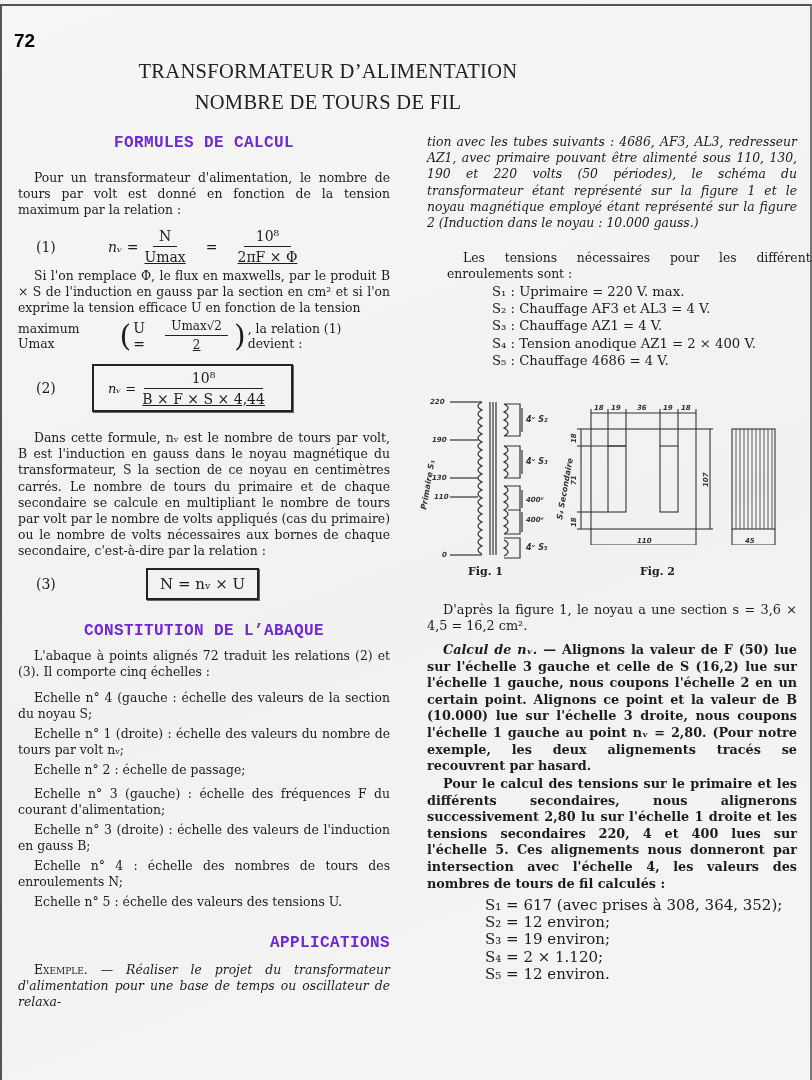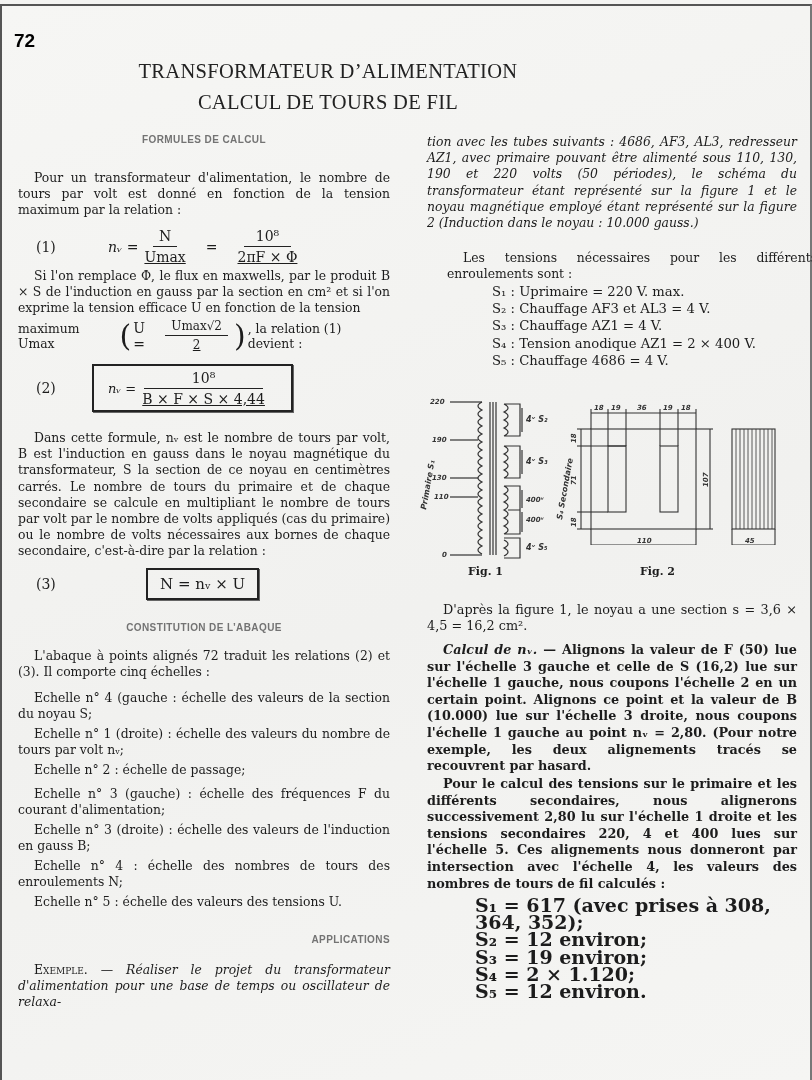--- a/index.html
+++ b/index.html
@@ -22,45 +22,45 @@
   .title {
     position: absolute; left: 0; width: 656px; text-align: center;
     font-family: "Liberation Serif", serif; font-size: 20.5px; letter-spacing: 0.3px; color: #222;
   }
   .t1 { top: 60px; left: 0px; }
   .t2 { top: 91px; left: 0px; }
   .col { position: absolute; font-size: 12.4px; line-height: 16.2px; }
   .colL { left: 18px; width: 372px; }
   .colR { left: 427px; width: 370px; }
   .h2 {
-    font-family: Liberation Sans, sans-serif; font-weight: bold; text-align: center;
-    font-size: 10px; letter-spacing: 0.4px; color: #737373;
+    font-family: Liberation Mono, monospace; font-weight: bold; text-align: center;
+    font-size: 16px; letter-spacing: 0.4px; color: #6d28d9;
   }
   p { margin: 0; text-align: justify; }
   .ind { text-indent: 16px; }
   .abs { position: absolute; }
   .eq-row { position: absolute; display: flex; align-items: center; font-size: 14px; }
   .frac { display: inline-flex; flex-direction: column; align-items: center; vertical-align: middle; margin: 0 6px; }
   .frac .num { padding: 0 6px 2px; border-bottom: 1.2px solid #222; }
   .frac .den { padding-top: 2px; text-decoration: underline; }
   .box2 { border: 2px solid #222; box-shadow: 1px 1px 0 #666; padding: 4px 20px 3px 14px; display: flex; align-items: center; }
   .italic { font-style: italic; }
   .bold { font-weight: bold; }
   .volts { position: absolute; left: 492px; top: 283px; font-size: 13.2px; line-height: 17.2px; }
-  .results { position: absolute; left: 475px; top: 897px; font-size: 19px; line-height: 17.2px; font-weight: bold; }
+  .results { position: absolute; left: 485px; top: 897px; font-size: 15px; line-height: 17.2px; font-weight: normal; }
   .figcap { position: absolute; font-size: 11px; font-weight: bold; }
 </style>
 </head>
 <body>
 
 <div class="page"></div>
 
 <div class="page-number">72</div>
 <div class="title t1">TRANSFORMATEUR D’ALIMENTATION</div>
-<div class="title t2">CALCUL DE TOURS DE FIL</div>
+<div class="title t2">NOMBRE DE TOURS DE FIL</div>
 
 <div class="h2 abs" style="left:18px;width:372px;top:134px;">FORMULES DE CALCUL</div>
 
 <p class="col colL ind" style="top:170px;">Pour un transformateur d'alimentation, le nombre de tours par volt est donné en fonction de la tension maximum par la relation :</p>
 
 <div class="eq-row" style="left:36px;top:228px;">
   <span style="width:72px">(1)</span>
   <span class="italic">nᵥ =</span>
   <span class="frac">
     <span class="num">N</span>

